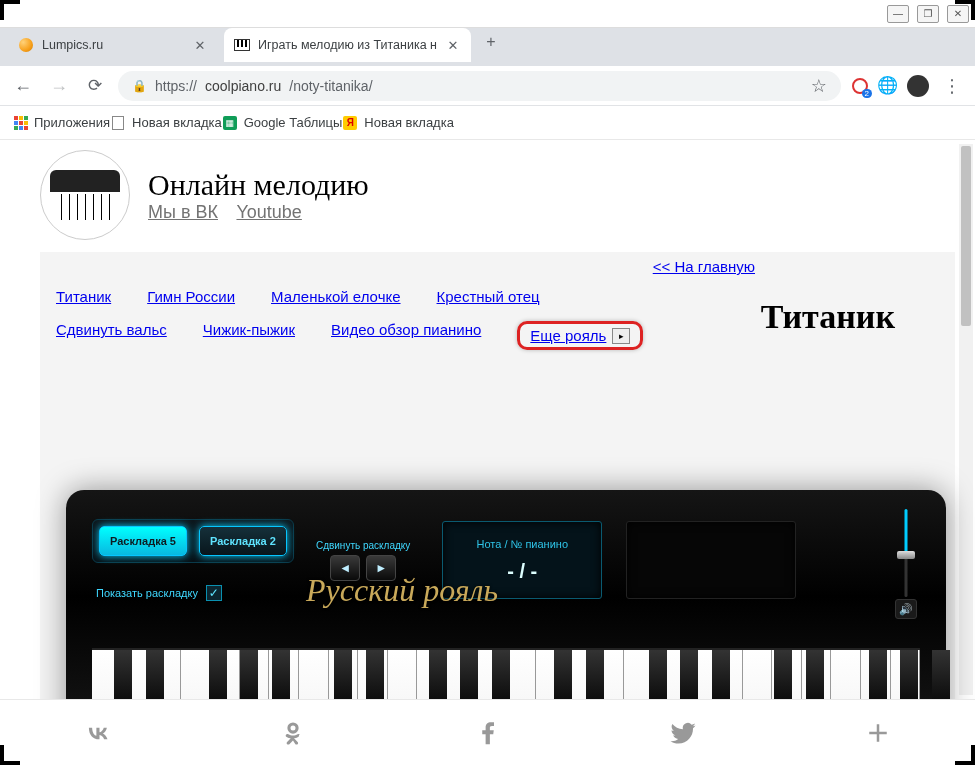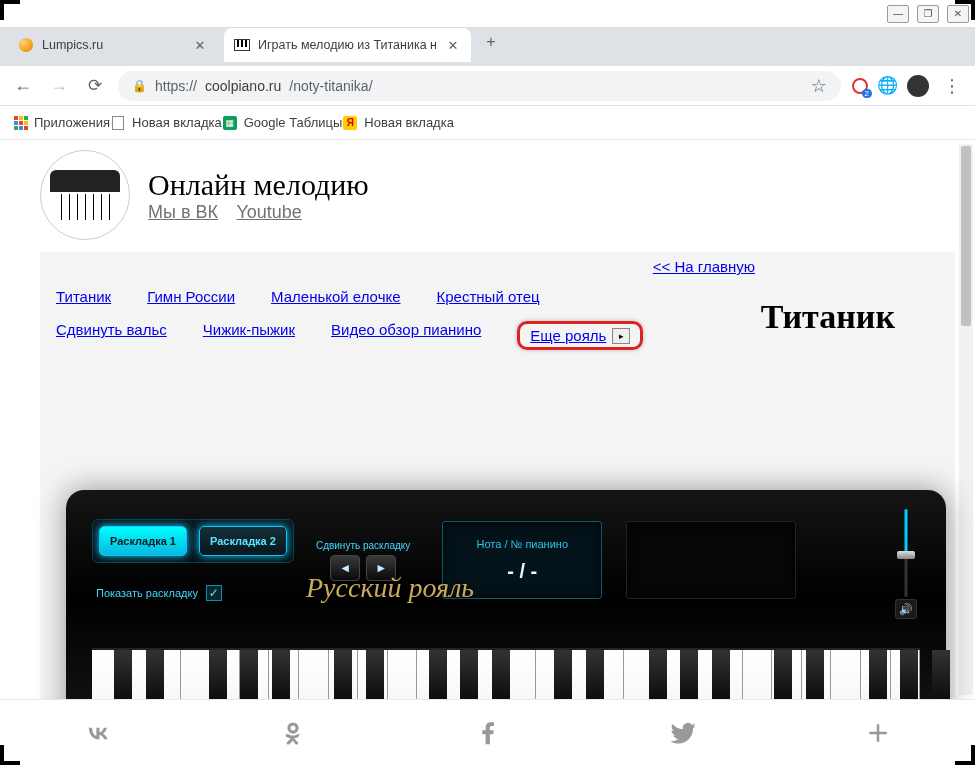--- a/index.html
+++ b/index.html
@@ -82,21 +82,21 @@
 .abtn { width:30px; height:26px; background:linear-gradient(#3a3a3a,#0a0a0a); border:1px solid #444; border-radius:4px; color:#bfeeff; display:flex; align-items:center; justify-content:center; font-size:12px; cursor:pointer; }
 .showlayout { display:flex; align-items:center; gap:8px; color:#3fd8ff; font-size:11px; margin-top:12px; margin-left:4px; }
 .chk { width:16px; height:16px; background:#0c2630; border:1px solid #0a90b0; display:flex; align-items:center; justify-content:center; color:#5fe4ff; font-size:12px; }
 .screen { width:160px; height:78px; border:1px solid #0a5a70; background:#04131a; border-radius:3px; display:flex; flex-direction:column; align-items:center; justify-content:center; color:#2fc4e8; font-size:11px; gap:10px; margin-left:18px; box-shadow:inset 0 0 10px #000; }
 .screen .big { font-size:20px; font-weight:bold; color:#dff; }
 .screen2 { width:170px; height:78px; border:1px solid #222; background:#060606; border-radius:3px; margin-left:10px; box-shadow:inset 0 0 10px #000; }
 .volume { margin-left:auto; width:28px; position:relative; height:110px; }
 .voltrack { position:absolute; left:50%; top:4px; bottom:18px; width:3px; background:linear-gradient(#0cf 0 55%,#333 55%); transform:translateX(-50%); border-radius:2px; }
 .volknob { position:absolute; left:50%; top:46px; transform:translateX(-50%); width:18px; height:8px; background:linear-gradient(#ddd,#888); border-radius:2px; }
 .volicon { position:absolute; bottom:-4px; left:50%; transform:translateX(-50%); width:22px; height:20px; background:#1a1a1a; border:1px solid #333; border-radius:3px; color:#ccc; font-size:11px; display:flex; align-items:center; justify-content:center; }
-.brand { font-family:"Brush Script MT","Segoe Script",cursive; font-size:28px; color:#c9a95a; position:absolute; left:240px; top:82px; text-shadow:0 0 3px #000; font-style:italic; }
+.brand { font-family:"Brush Script MT","Segoe Script",cursive; font-size:32px; color:#c9a95a; position:absolute; left:240px; top:82px; text-shadow:0 0 3px #000; font-style:italic; }
 
 .keys { display:flex; height:110px; background:#fff; border-top:2px solid #222; position:relative; margin-top:40px; }
 .wkey { flex:1; border-right:1px solid #999; background:linear-gradient(#fff,#f2f2f2 85%,#e2e2e2); position:relative; }
 .bkey { position:absolute; top:0; width:18px; height:66px; background:linear-gradient(#333,#000); border-radius:0 0 2px 2px; z-index:2; }
 
 
 .sharebar { position:absolute; left:0; right:0; bottom:0; height:66px; background:#fff; border-top:1px solid #e8e8e8; display:flex; align-items:center; justify-content:space-around; }
 .share { width:36px; height:36px; color:#888; display:flex; align-items:center; justify-content:center; cursor:pointer; }
 .share svg { width:30px; height:30px; fill:#999; }
 
@@ -230,21 +230,21 @@
             <span class="sel">▸</span>
           </span>
         </div>
       </div>
 
       <div class="pianowrap">
         <div class="piano">
           <div class="controls">
             <div style="display:flex;flex-direction:column;gap:10px">
               <div class="btngroup">
-                <button class="pbtn">Раскладка 1</button>
+                <button class="pbtn">Раскладка 5</button>
                 <button class="pbtn dark">Раскладка 2</button>
               </div>
               <div class="showlayout">
                 <span>Показать раскладку</span>
                 <span class="chk">✓</span>
               </div>
             </div>
             <div class="shiftgroup">
               <span class="shiftlbl">Сдвинуть раскладку</span>
               <div class="arrows">

